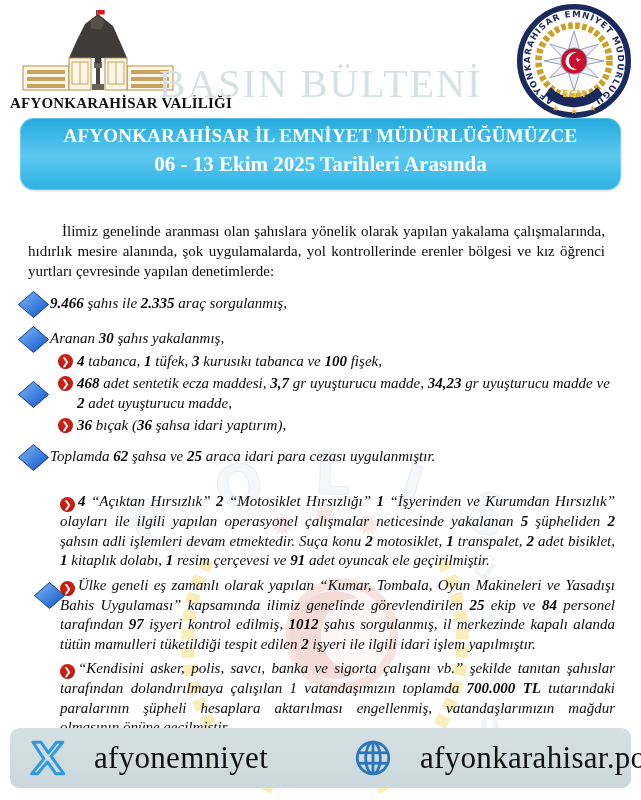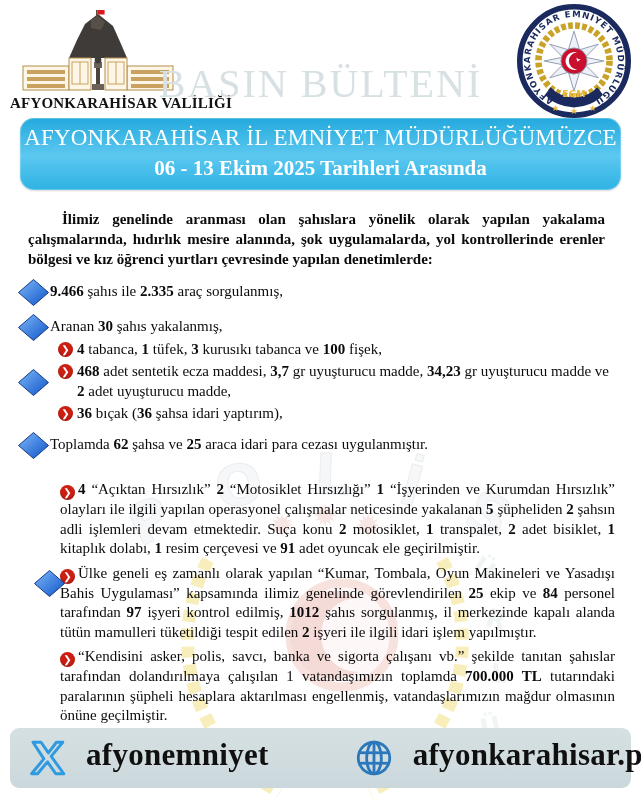--- a/index.html
+++ b/index.html
@@ -17,27 +17,27 @@
     font-size:40px;font-weight:normal;letter-spacing:2px;color:var(--title-gray,#d7e0e3);
   }
   .emblem{position:absolute;right:6px;top:4px;}
   
   .banner{
     margin:2px 20px 0 20px;height:72px;border-radius:14px;
     background:linear-gradient(180deg,var(--banner-top,#24a9dd) 0%,var(--banner-mid,#5cc8f0) 52%,var(--banner-bot,#2eb2e3) 100%);
     box-shadow:inset 0 0 0 1px rgba(255,255,255,.25), 0 1px 2px rgba(0,0,0,.15);
     text-align:center;color:#fff;
   }
-  .banner .l1{font-size:23px;font-weight:normal;padding-top:7px;letter-spacing:.2px;}
+  .banner .l1{font-size:19px;font-weight:bold;padding-top:7px;letter-spacing:.2px;}
   .banner .l2{font-size:21px;font-weight:bold;margin-top:5px;}
   
   .content{position:relative;padding:8px 26px 0 18px;font-size:15px;line-height:1.3;z-index:1;}
   .watermark{position:absolute;left:130px;top:230px;z-index:0;pointer-events:none;opacity:.6;}
-  .intro{font-weight:bold;text-align:justify;text-indent:34px;margin:12px 10px 12px 10px;line-height:1.33;position:relative;z-index:1;}
-  .rows{position:relative;z-index:1;}
+  .intro{font-weight:normal;text-align:justify;text-indent:34px;margin:24px 10px 12px 10px;line-height:1.33;position:relative;z-index:1;}
+  .rows{position:relative;z-index:1;font-style:italic;}
   .row{position:relative;margin:0 0 0 0;}
   .row p{margin:0;}
   
   .hang-d{padding-left:32px;margin-bottom:16px;}
   .hang-d .dmd{position:absolute;left:0;top:-3px;}
   
   .redgrp{margin-left:40px;}
   .hang-r{position:relative;padding-left:19px;margin-bottom:3px;}
   .hang-r .red-ic{position:absolute;left:0;top:2px;}
   
@@ -53,21 +53,21 @@
   }
   .dmd svg{display:block;}
   b{font-weight:bold;}
   .closing{text-align:center;font-weight:bold;margin:10px 0 0 0;line-height:1.35;position:relative;z-index:1;}
   
   .footer{
     position:absolute;left:10px;right:10px;bottom:12px;height:60px;border-radius:9px;
     background:linear-gradient(180deg,#d6e0e3,var(--footer-bg,#cbd8db));
     display:flex;align-items:center;z-index:2;
   }
-  .f-item{display:flex;align-items:flex-start;gap:18px;font-weight:bold;}
+  .f-item{display:flex;align-items:center;gap:26px;}
   .f-item.tw{margin-left:16px;}
   .f-item.web{margin-left:84px;}
   .f-text{font-size:31px;color:#101010;letter-spacing:.3px;}
 </style>
 </head>
 <body>
 
 <div class="header">
 
   <div class="gov-logo">

